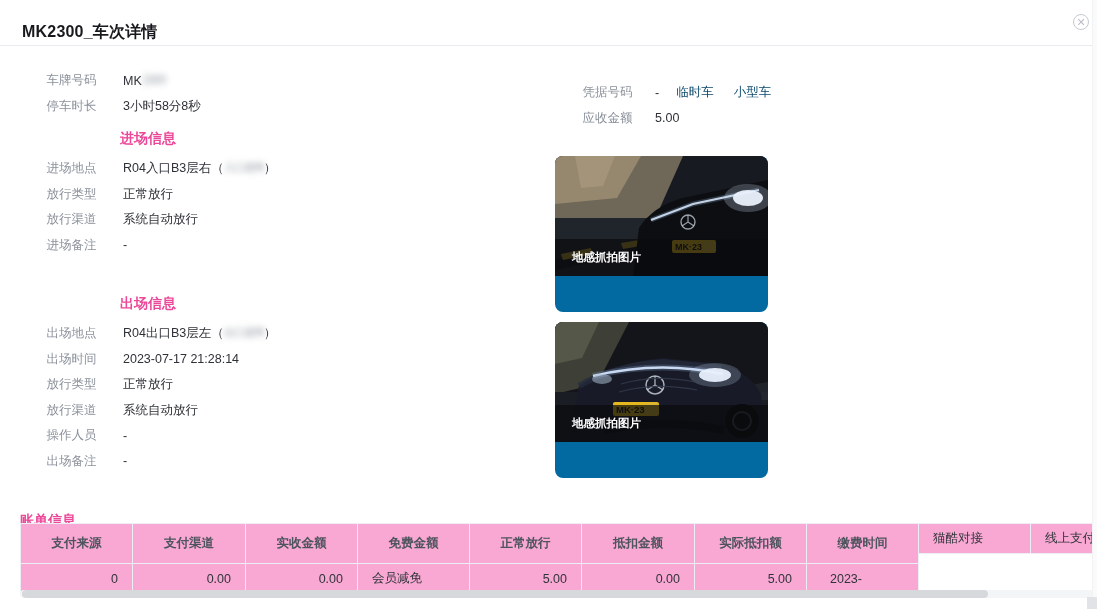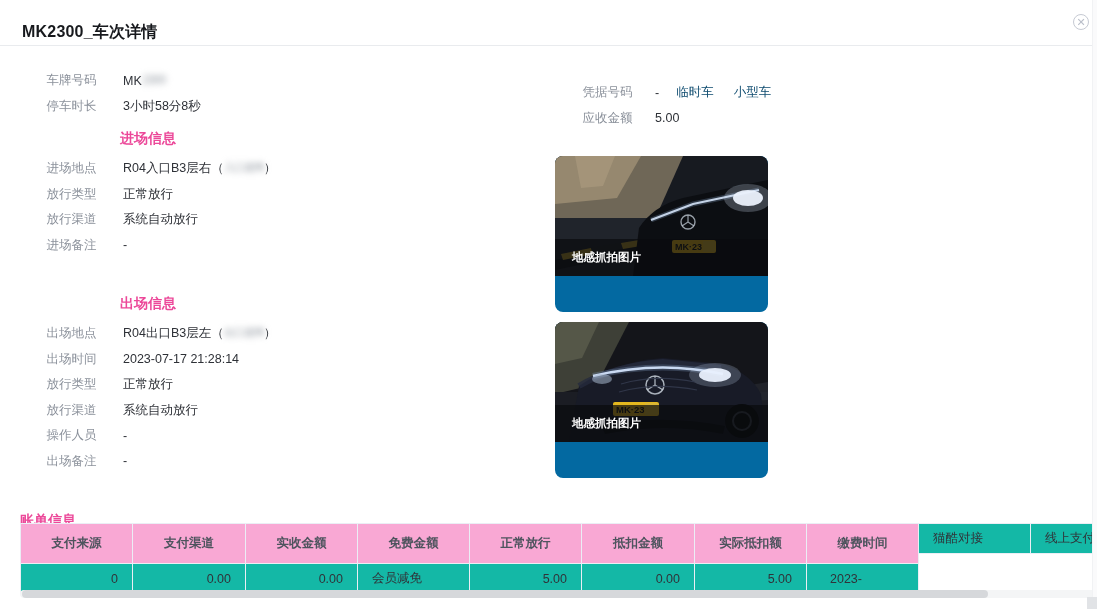--- a/index.html
+++ b/index.html
@@ -54,21 +54,21 @@
     grid-template-columns:112px 113px 112px 112px 112px 113px 112px 112px 112px 160px;
     border-top:1px solid #ebeef5; border-left:1px solid #ebeef5;
     font-size:12.5px;
   }
   .th {
     height:40px; background:#f9a8d4; color:#4e545e; font-weight:700;
     display:flex; align-items:center; justify-content:center;
     border-right:1px solid #ebeef5; border-bottom:1px solid #ebeef5;
   }
   .td {
-    height:30px; background:#14b8a6; color:#303339;
+    height:30px; background:#f9a8d4; color:#303339;
     display:flex; align-items:center;
     border-right:1px solid #ebeef5; border-bottom:1px solid #ebeef5;
     padding:0 14px;
   }
   .td.al { justify-content:flex-start; }
   .td.ar { justify-content:flex-end; }
   .td.last { padding-left:23px; justify-content:flex-start; }
   
   .hscroll-track {
     position:absolute; left:20px; top:590px; width:1077px; height:8px;

